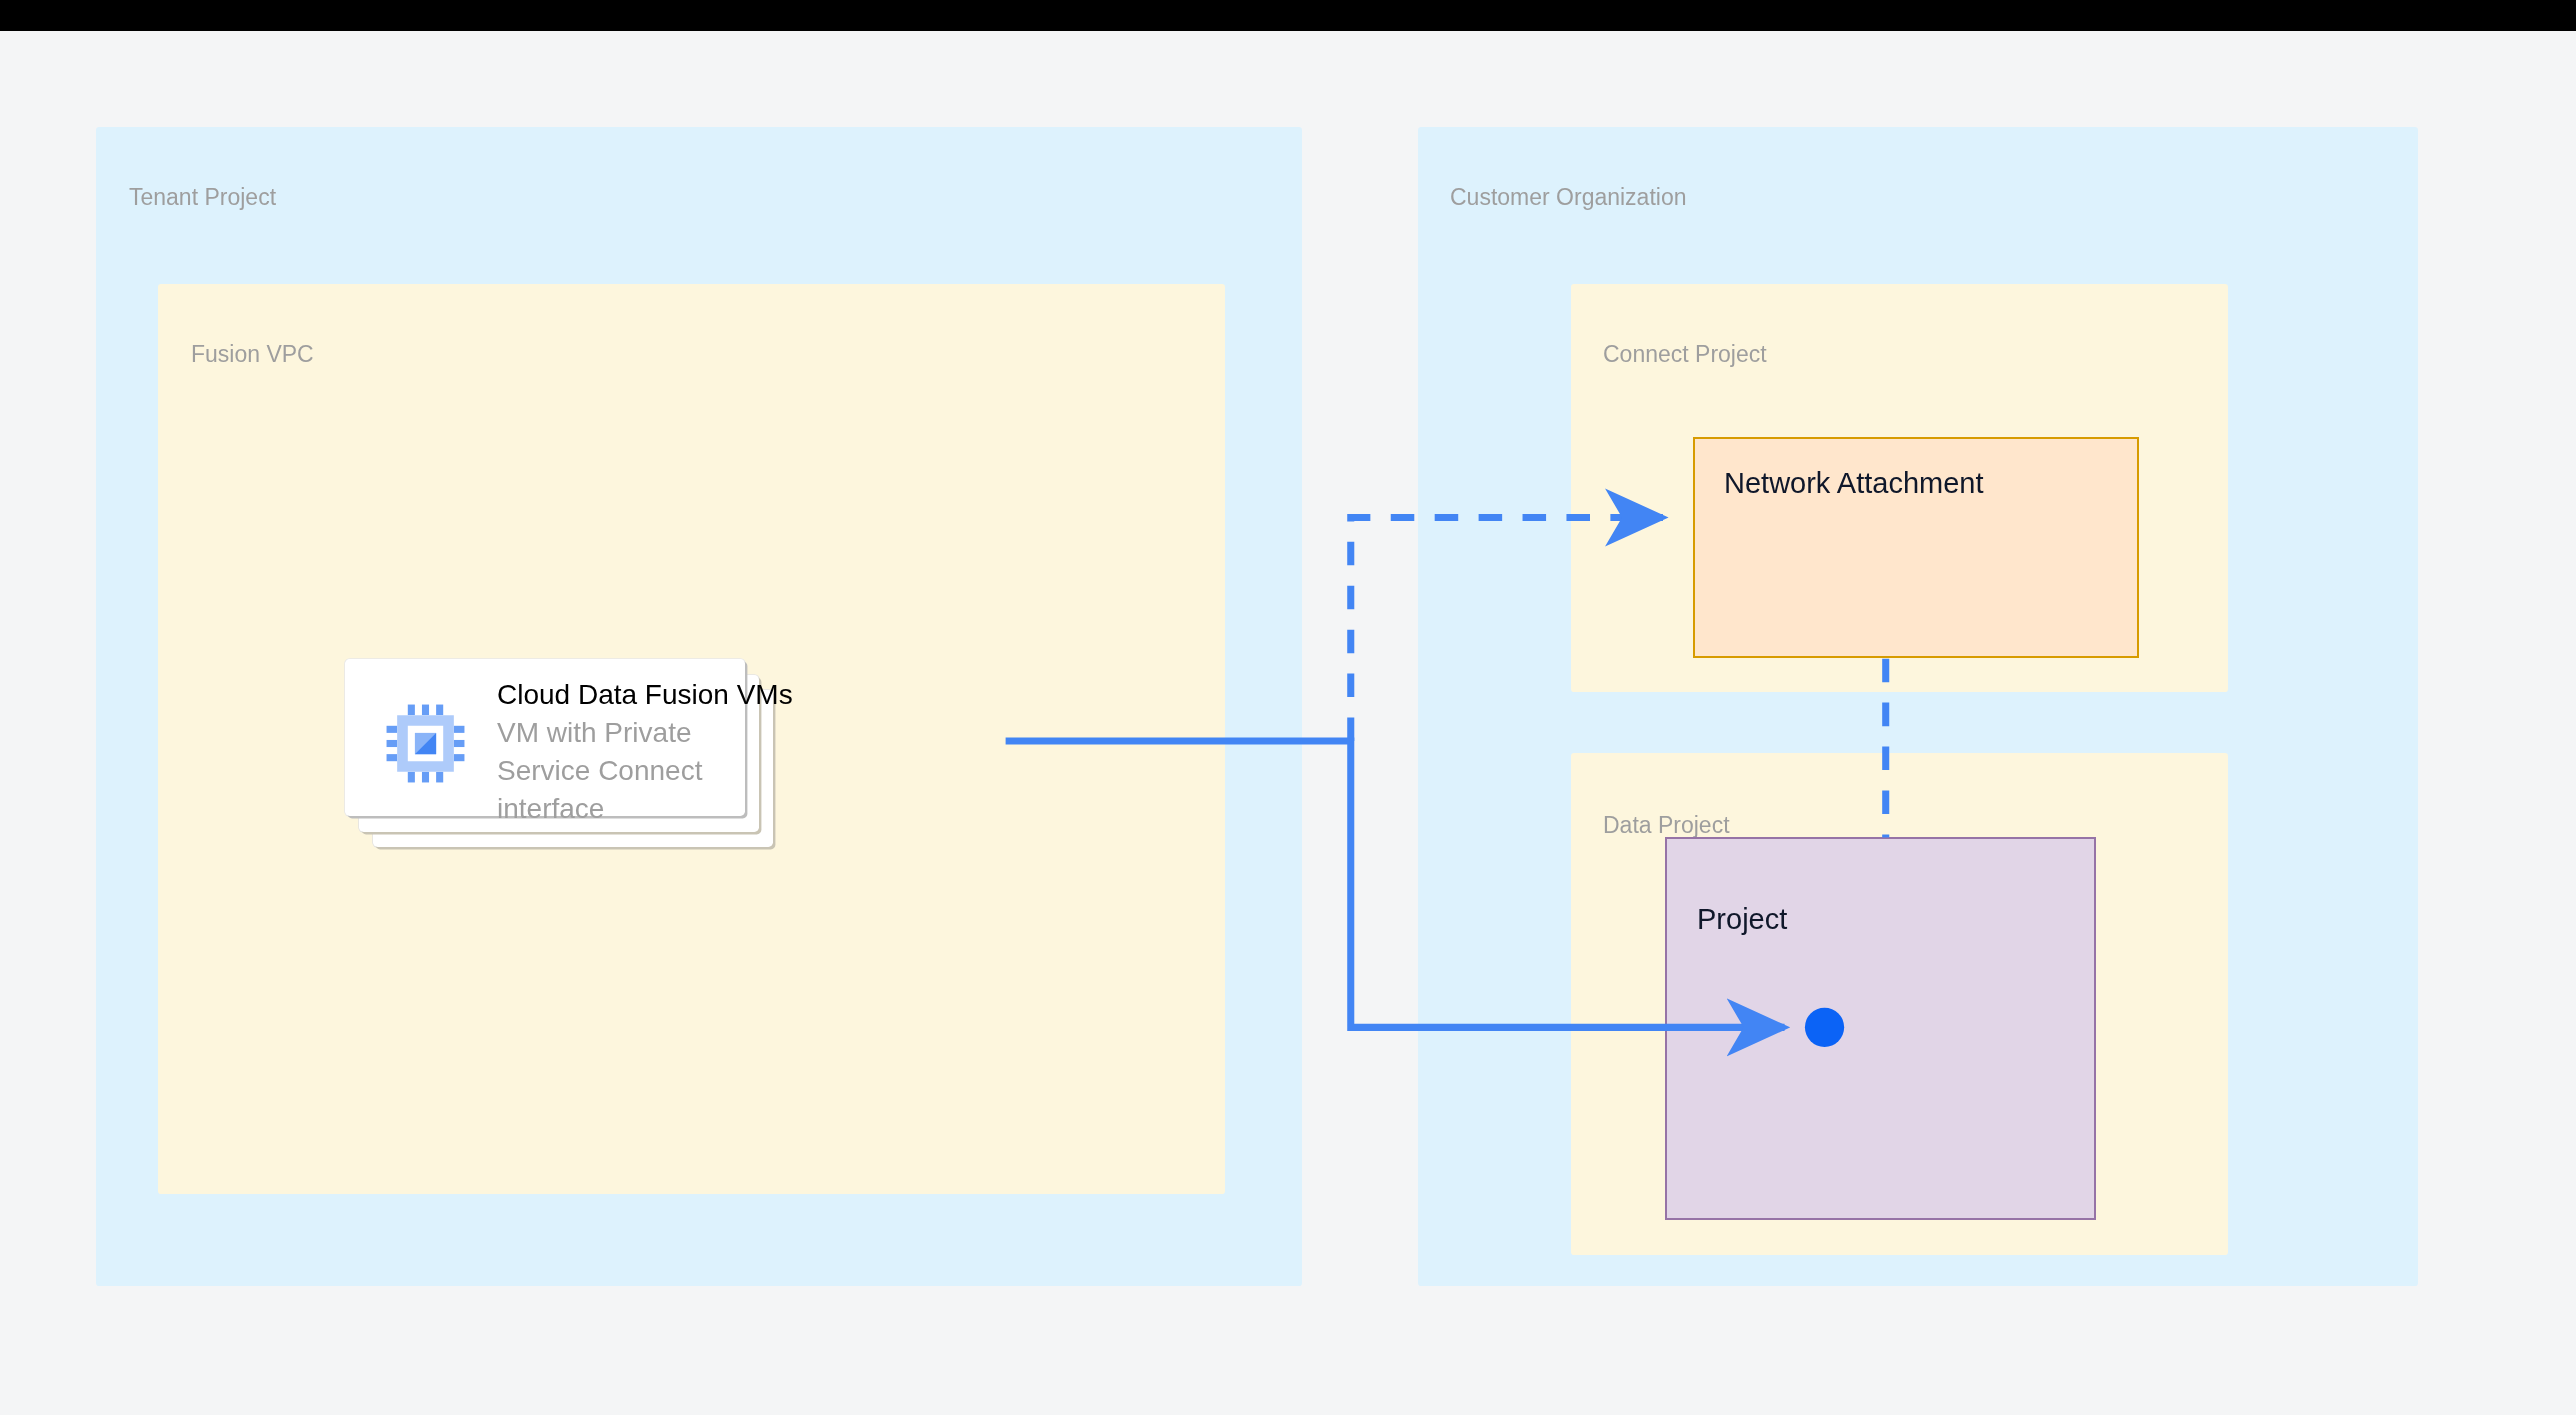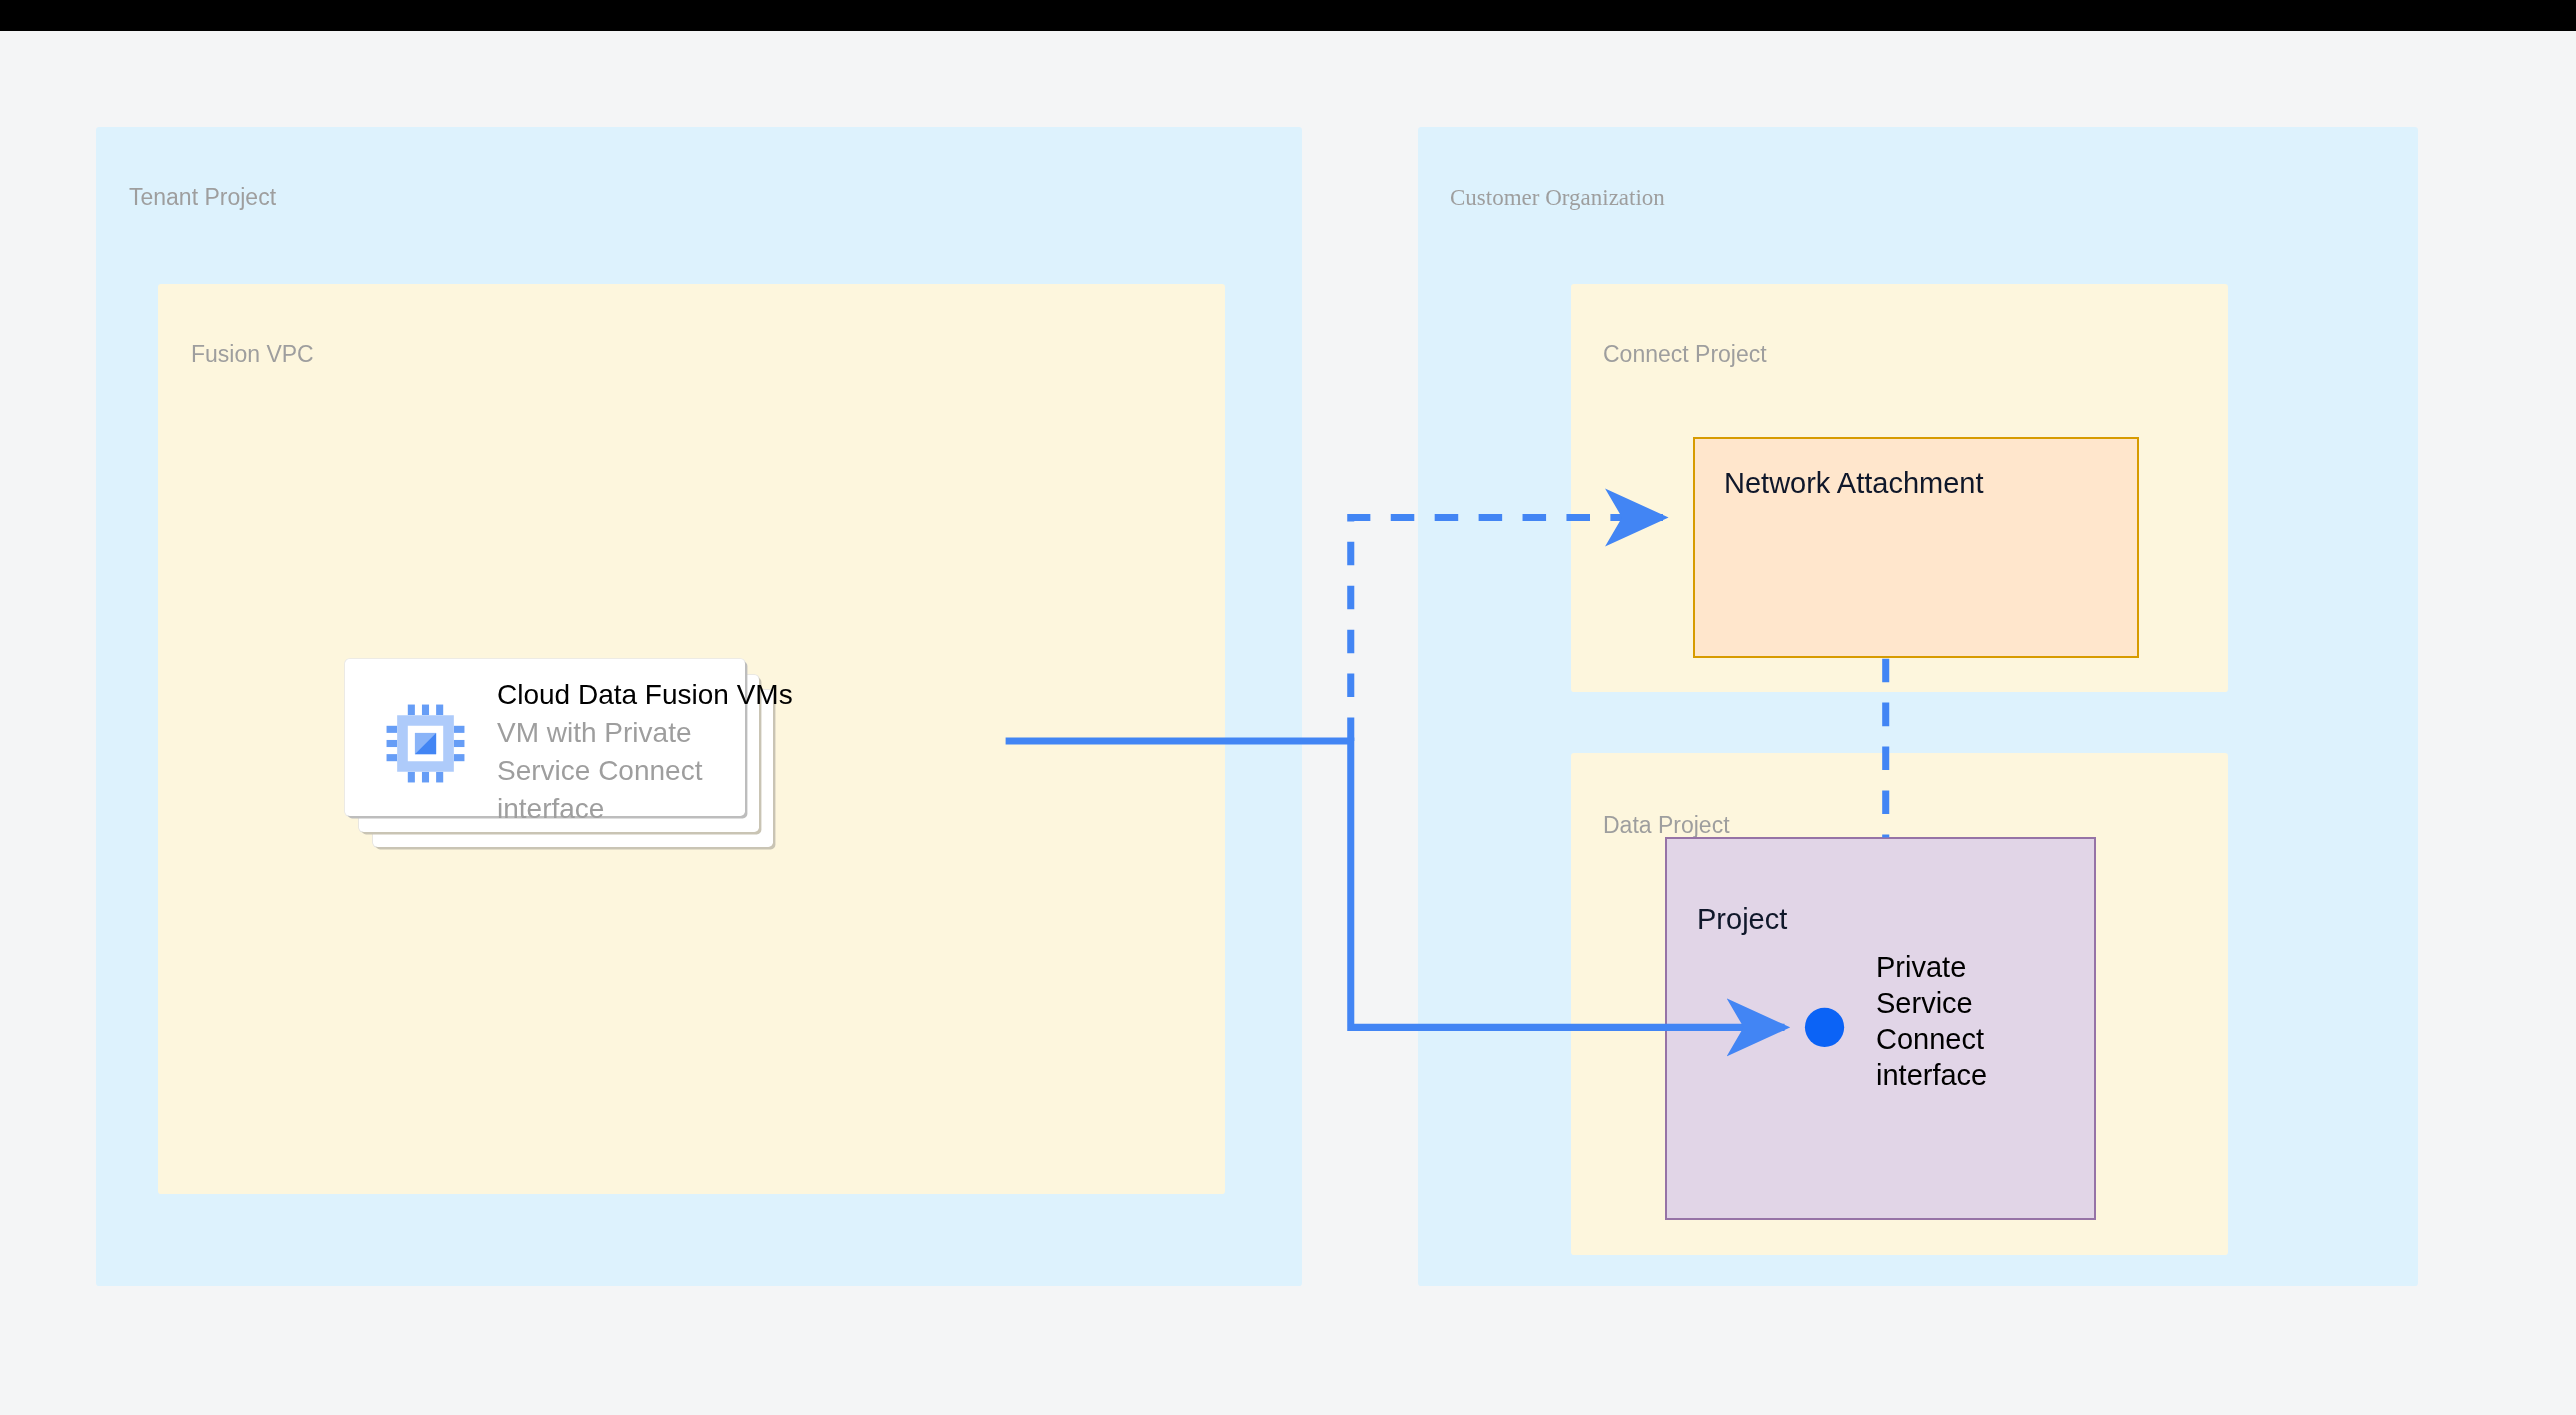--- a/index.html
+++ b/index.html
@@ -45,39 +45,38 @@
   <div class="group grp-blue" style="left:96px;top:96px;width:1206px;height:1159px;">
   </div>
   <div class="group-label" style="left:129px;top:149px;">Tenant Project</div>
 
   <div class="group grp-yellow" style="left:158px;top:253px;width:1067px;height:910px;">
   </div>
   <div class="group-label" style="left:191px;top:306px;">Fusion VPC</div>
 
   <div class="group grp-blue" style="left:1418px;top:96px;width:1000px;height:1159px;">
   </div>
-  <div class="group-label" style="left:1450px;top:149px;font-family:Liberation Serif, serif;">Customer Organization</div>
+  <div class="group-label" style="left:1450px;top:149px;">Customer Organization</div>
 
   <div class="group grp-yellow" style="left:1571px;top:253px;width:657px;height:408px;">
   </div>
   <div class="group-label" style="left:1603px;top:306px;">Connect Project</div>
 
   <div class="group grp-yellow" style="left:1571px;top:722px;width:657px;height:502px;">
   </div>
   <div class="group-label" style="left:1603px;top:777px;">Data Project</div>
 
   <div class="node node-orange" style="left:1693px;top:406px;width:446px;height:221px;">
   </div>
   <div class="node-label" style="left:1724px;top:435px;">Network Attachment</div>
 
   <div class="node node-purple" style="left:1665px;top:806px;width:431px;height:383px;">
   </div>
   <div class="node-label" style="left:1697px;top:871px;">Project</div>
 
-  <div class="node-label-wrap" style="left:1876px;top:918px;">Private Service Connect interface</div>
 
   <svg class="wires" viewBox="0 0 3284 1764" xmlns="http://www.w3.org/2000/svg">
     <defs>
       <marker id="arrowBlue" markerWidth="9" markerHeight="9" refX="8.2" refY="4.5" orient="auto" markerUnits="strokeWidth">
         <path d="M0,0.4 L9,4.5 L0,8.6 L2.4,4.5 Z" fill="#4285f4"></path>
       </marker>
     </defs>
 
     <path d="M1722,905 L1722,620 L2120,620" fill="none" stroke="#4285f4" stroke-width="9" stroke-dasharray="30 26" marker-end="url(#arrowBlue)"></path>
 

